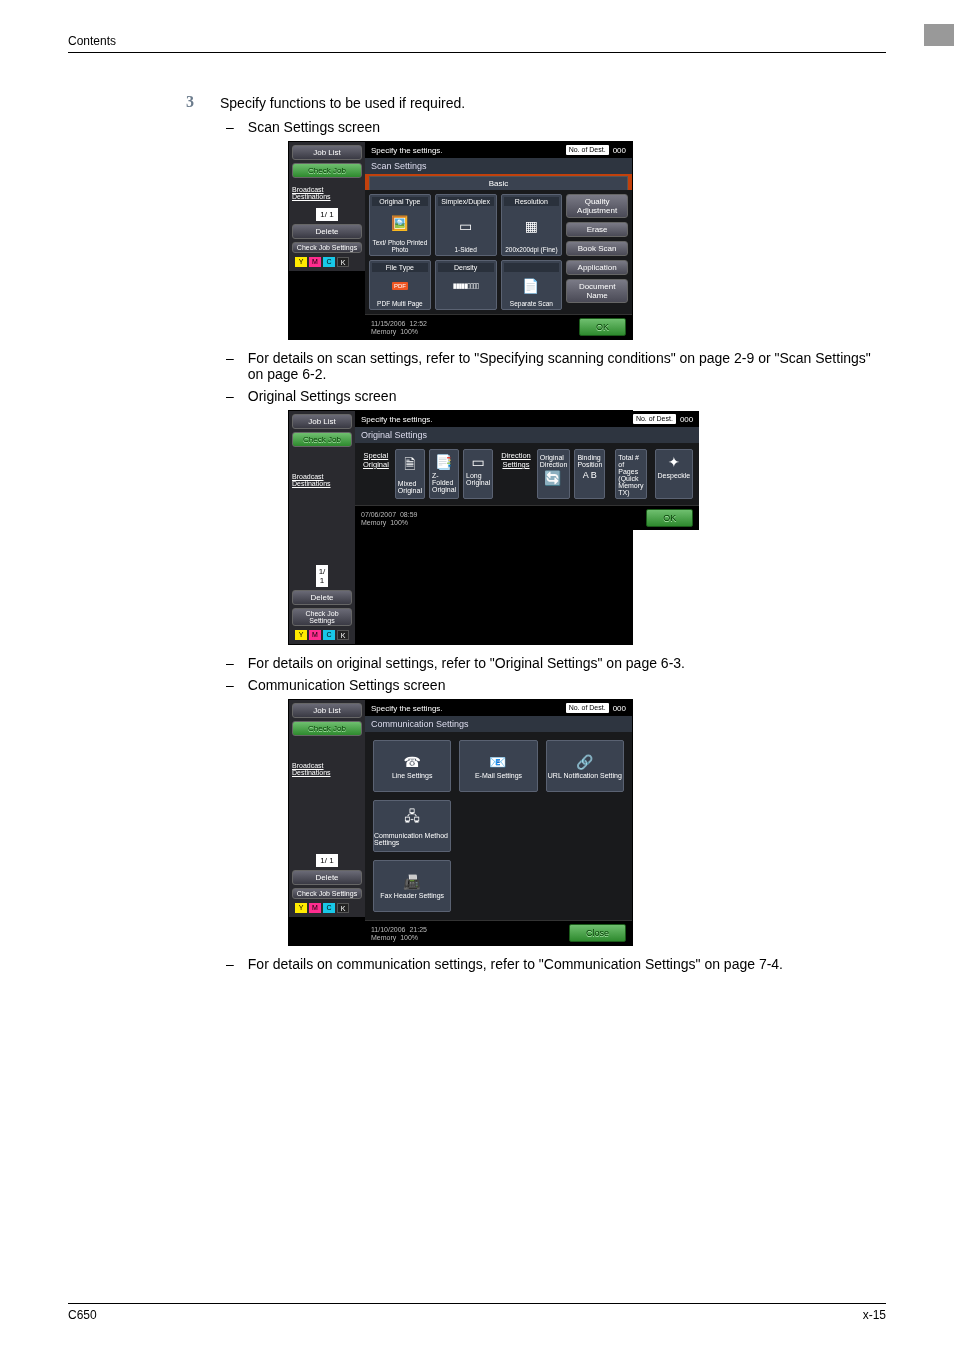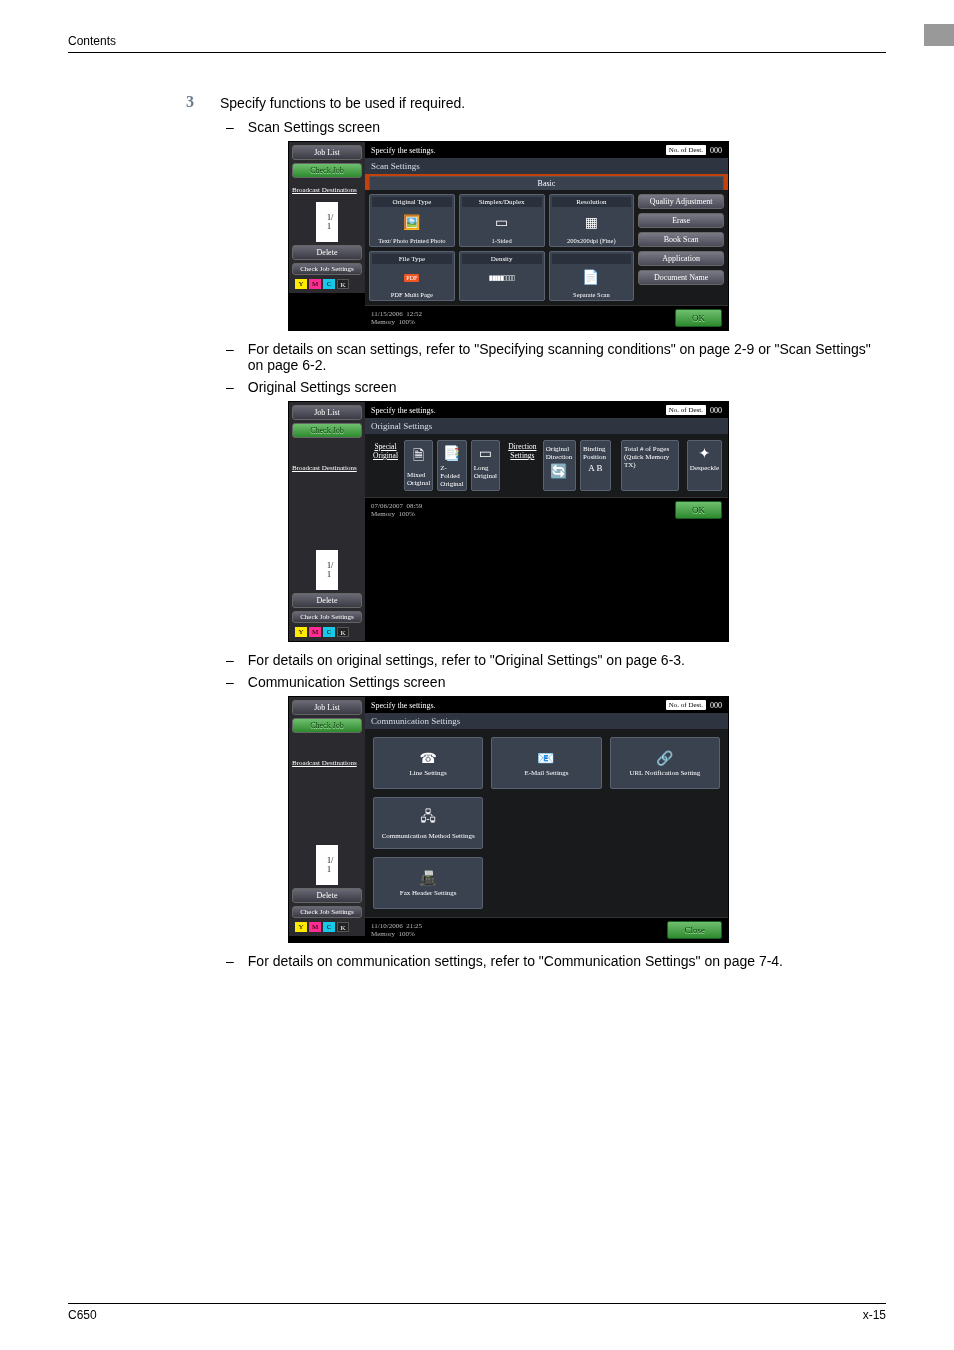--- a/index.html
+++ b/index.html
@@ -10,42 +10,42 @@
   .gray-tab { position: absolute; top: 24px; right: 0; width: 30px; height: 22px; background: #999; }
   .step-row { display: flex; gap: 26px; align-items: flex-start; margin: 0 0 8px 118px; }
   .step-num { font-size: 16px; font-weight: bold; color: #6b7b8c; font-family: Georgia, serif; }
   .step-body { padding-top: 2px; }
   .bullet-row { display: flex; gap: 14px; margin: 6px 0 6px 158px; }
   .bullet-dash { color: #000; }
   .screenshot-wrap { margin: 6px 0 10px 220px; }
   .footer { position: absolute; bottom: 28px; left: 68px; right: 68px; border-top: 1px solid #000; padding-top: 4px; display: flex; justify-content: space-between; font-size: 12px; }
 
   
-  .scr { width: 441px; background: #000; border: 1px solid #000; font-family: Liberation Serif, serif; font-size: 8px; color: #fff; }
+  .scr { width: 345px; background: #000; border: 1px solid #000; font-family: Liberation Sans, sans-serif; font-size: 8px; color: #fff; }
   .scr-top { display: flex; align-items: flex-start; }
   .scr-left { width: 76px; background: #2a2a2f; display: flex; flex-direction: column; padding: 3px; gap: 3px; }
   .scr-main { flex: 1; background: #c2410c; display: flex; flex-direction: column; }
   .btn3d { border: 1px solid #666; border-radius: 3px; padding: 2px 3px; text-align: center; font-size: 8px; background: linear-gradient(#6a6a76,#3a3a44); color: #fff; }
   .btn3d.green { background: linear-gradient(#6fbf6f,#2e8a2e); color: #003b00; text-shadow: 0 1px 0 #aee8ae; }
   .btn3d.sm { padding: 1px 2px; font-size: 7px; }
   .btn3d.right { background: linear-gradient(#7a7a86,#4a4a56); }
   .dark-title { background: #2e3540; padding: 3px 6px; font-size: 9px; text-align: left; color: #dde; }
   .topbar { display: flex; align-items: center; padding: 3px 6px; background: #000; justify-content: space-between; }
   .no-dest { background: #fff; color: #000; padding: 1px 3px; font-size: 7px; border-radius: 1px; line-height: 8px; }
   .tab-basic { background: #3a4250; text-align: center; padding: 2px; font-size: 8px; margin: 2px 4px 0 4px; border: 1px solid #555; border-bottom: none; }
   .grid-area { flex: 1; padding: 4px; display: grid; grid-template-columns: repeat(4, 1fr); gap: 4px; background: #191a1c; }
   .tile { background: #3a4250; border: 1px solid #5a6272; border-radius: 2px; display: flex; flex-direction: column; align-items: center; justify-content: space-between; padding: 2px; font-size: 7px; text-align: center; min-height: 50px; }
   .tile .t-label { background: #2a313c; width: 100%; padding: 1px; }
   .tile .t-icon { flex: 1; display: flex; align-items: center; justify-content: center; font-size: 14px; }
   .tile .t-sub { font-size: 6.5px; }
-  .bottombar { display: flex; justify-content: space-between; align-items: center; padding: 3px 6px; background: #000; border-top: 1px solid #333; }
+  .bottombar { display: flex; justify-content: space-between; align-items: flex-end; padding: 3px 6px; background: #000; border-top: 1px solid #333; }
   .ok-btn { background: linear-gradient(#6fbf6f,#2e8a2e); border: 1px solid #1a5a1a; padding: 3px 16px; font-size: 9px; color: #003b00; text-shadow: 0 1px 0 #aee8ae; border-radius: 2px; }
   .ts { font-size: 7px; color: #bbb; line-height: 8px; }
   .side-spacer { flex: 1; }
-  .side-page { background: #fff; color: #000; padding: 11px; font-size: 8px; text-align: center; margin: 0 24px; }
+  .side-page { background: #fff; color: #000; padding: 2px; font-size: 8px; text-align: center; margin: 0 24px; }
   .ymck { display: flex; gap: 2px; padding: 1px 3px; }
   .ymck div { width: 12px; height: 10px; font-size: 7px; text-align: center; line-height: 10px; }
   .y { background: #ffea00; color: #000; }
   .m { background: #ff2d8f; color: #000; }
   .c { background: #18c8e8; color: #000; }
   .k { background: #222; color: #fff; border: 1px solid #555; }
   .bcast { text-decoration: underline; font-size: 7px; padding: 2px 0; }
 
   
   .grid2 { flex: 1; padding: 6px; display: flex; gap: 6px; background: #191a1c; }

